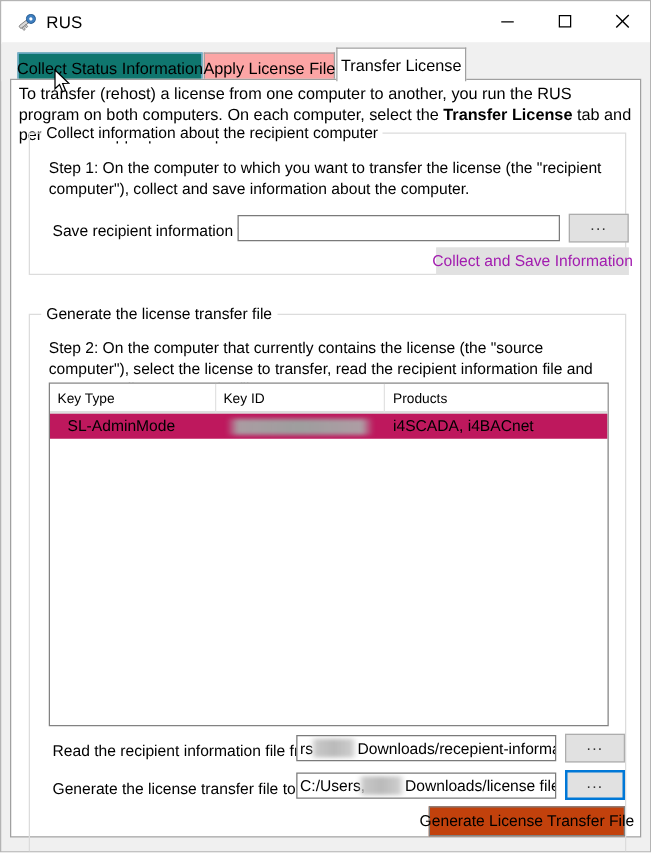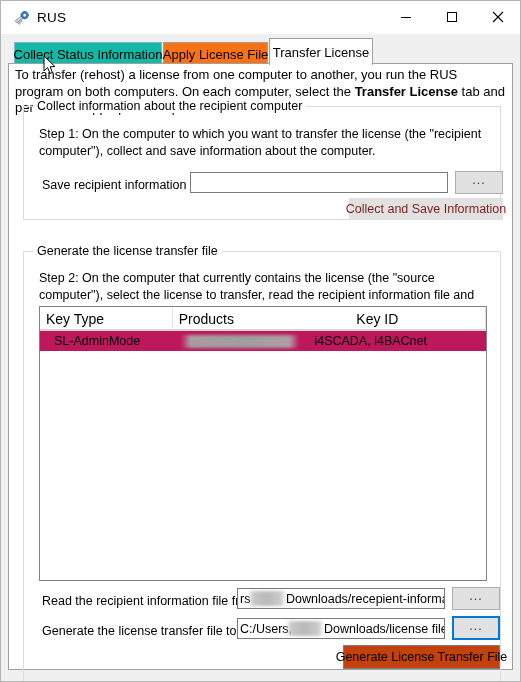--- a/index.html
+++ b/index.html
@@ -83,28 +83,28 @@
     padding: 0 12px;
     border: 1px solid #a0a0a0;
     border-bottom: none;
     background: #f0f0f0;
     white-space: nowrap;
     cursor: default;
   }
   #tab-0 {
     left: 13px;
     width: 148px;
-    background: #14b8a6;
+    background: #0f766e;
     border-color: #7eb4d6;
     text-align: center;
   }
   #tab-1 {
     left: 162px;
     width: 105px;
-    background: #f97316;
+    background: #fca5a5;
     border-color: #a0a0a0;
   }
   #tab-2 {
     left: 268px;
     width: 104px;
     top: 4px;
     height: 27px;
     background: #ffffff;
     border-color: #a0a0a0;
     z-index: 5;
@@ -205,21 +205,21 @@
   .btn.dots {
     letter-spacing: 1px;
     color: #333;
     padding-bottom: 5px;
   }
   .btn.focused {
     border: 2px solid #0078d7;
     background: #e1e1e1;
   }
   .btn.disabled {
-    color: #7f1d1d;
+    color: #a21caf;
     background: #e1e1e1;
     border-color: #e1e1e1;
   }
 
   
   #save-recipient-label { left: 18px; top: 70px; }
   #save-recipient-input { left: 166px; top: 65px; width: 258px; }
   #browse-recipient-save { left: 431px; top: 64px; width: 48px; height: 23px; }
   #collect-save-btn {
     left: 325px; top: 91px; width: 154px; height: 22px;
@@ -236,21 +236,21 @@
     overflow: hidden;
   }
   #lv-header {
     display: flex;
     height: 23px;
     background: #ffffff;
     border-bottom: 1px solid #d4d4d4;
     box-shadow: inset 0 -1px 0 #d4d4d4;
   }
   .lv-col {
-    font-size: 14px;
+    font-size: 11px;
     color: #000000;
     display: flex;
     align-items: center;
     padding-left: 6px;
     box-sizing: border-box;
     border-right: 1px solid #e2e2e2;
     height: 23px;
   }
   .lv-col.c0 { width: 133px; }
   .lv-col.c1 { width: 136px; }
@@ -412,22 +412,22 @@
     </div>
 
     <div class="groupbox" id="group-generate">
       <div class="groupbox-label">Generate the license transfer file</div>
 
       <div class="step-text" id="step2-text">Step 2: On the computer that currently contains the license (the "source computer"), select the license to transfer, read the recipient information file and generate a license transfer file.</div>
 
       <div id="license-list">
         <div id="lv-header">
           <div class="lv-col c0">Key Type</div>
+          <div class="lv-col c1">Key ID</div>
           <div class="lv-col c2">Products</div>
-          <div class="lv-col c1">Key ID</div>
         </div>
         <div class="lv-row">
           <div class="lv-cell c0">SL-AdminMode</div>
           <div class="lv-cell c1">
             <span class="redacted"></span>
           </div>
           <div class="lv-cell c2">i4SCADA, i4BACnet</div>
         </div>
       </div>
 

